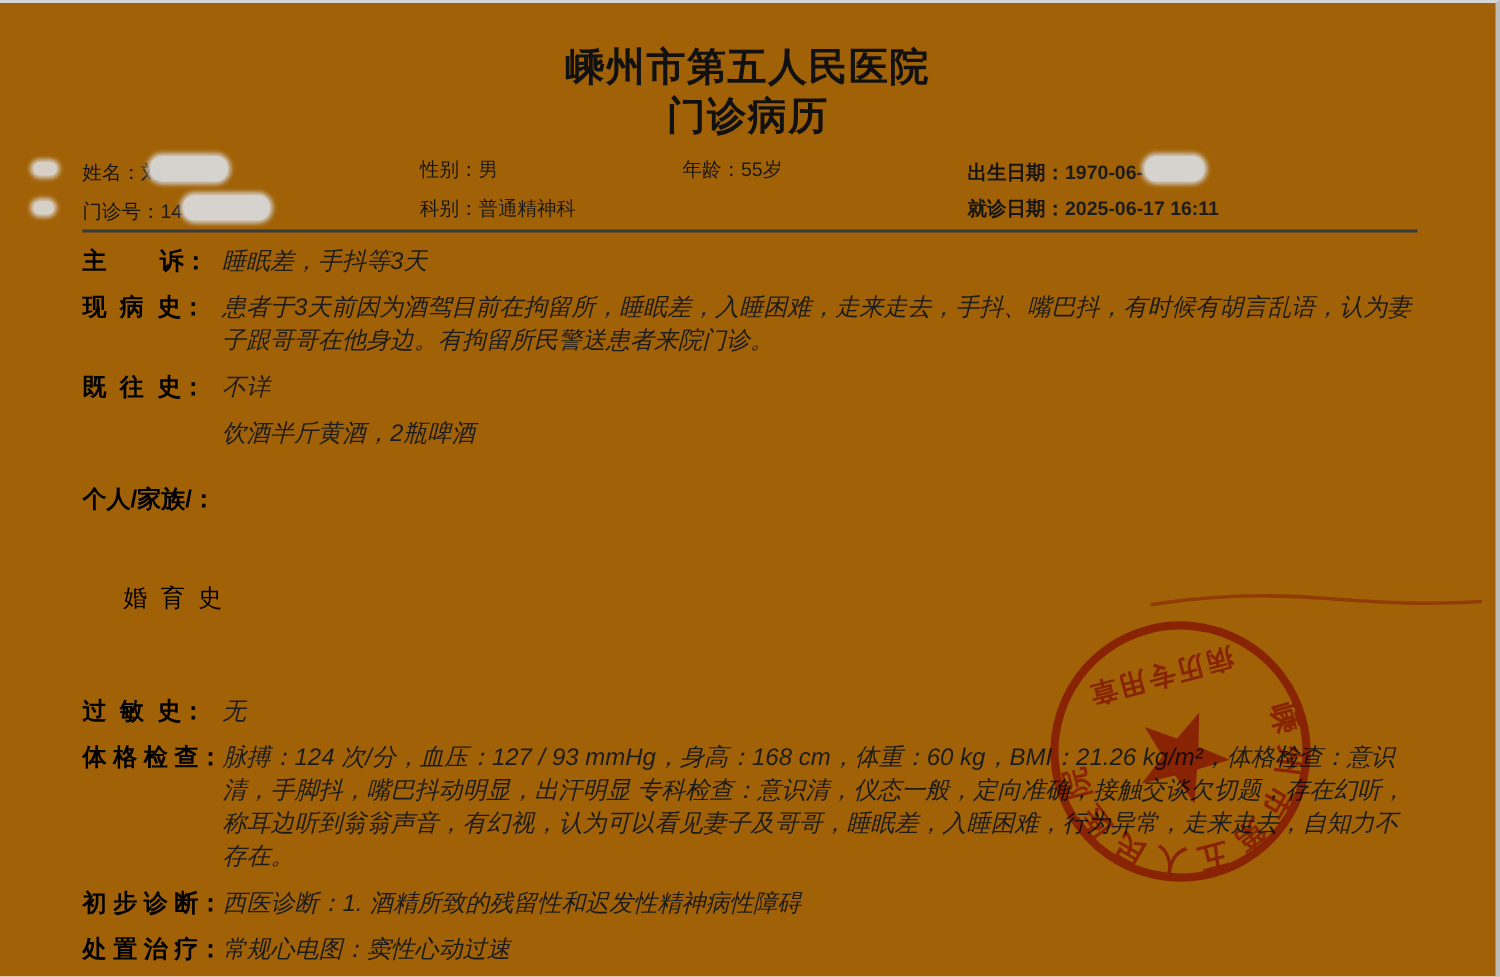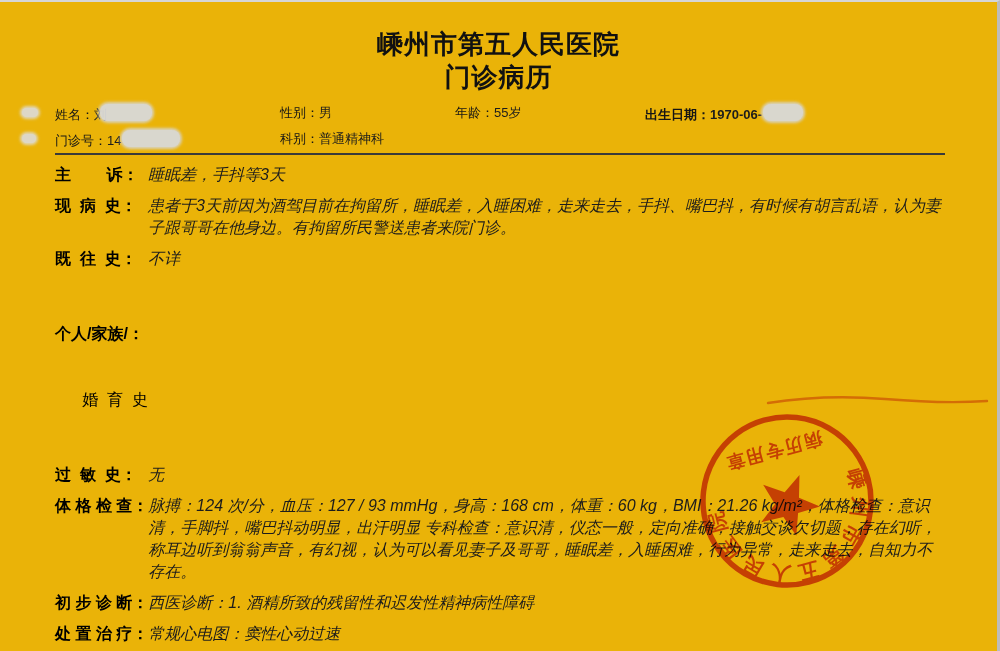--- a/index.html
+++ b/index.html
@@ -1,19 +1,19 @@
 <!DOCTYPE html>
 <html style="--stamp-color: #cf372a;"><head>
 <meta charset="utf-8">
 <style>
   * { margin:0; padding:0; box-sizing:border-box; }
   html,body { background:#ffffff; }
   body { font-family:"Liberation Sans","DejaVu Sans",sans-serif; color:#1c1c1c; }
   .page {
-    position:relative; width:1000px; height:651px; background:#eab308;
+    position:relative; width:1000px; height:651px; background:#a16207;
     border-top:2px solid #d6d6d6; border-right:3px solid #bcbcbc;
     overflow:hidden;
   }
   
   .titles { text-align:center; margin-top:26px; line-height:33px; }
   .title-line { font-size:26px; font-weight:700; letter-spacing:1px; color:#111; }
   
   .info { position:relative; height:54px; margin-top:8px; font-size:13px; }
   .info .cell { position:absolute; white-space:nowrap; }
   .r1 { top:2px; } .r2 { top:28px; }
@@ -61,20 +61,21 @@
     <div class="smudge" style="left:22px; top:6px; width:16px; height:9px;"></div>
     <div class="smudge" style="left:22px; top:32px; width:14px; height:9px;"></div>
 
     <div class="cell r1 c1"><span class="lab">姓名：</span><span>刘</span><span class="blur name"></span></div>
     <div class="cell r1 c2"><span class="lab">性别：</span><span>男</span></div>
     <div class="cell r1 c3"><span class="lab">年龄：</span><span>55岁</span></div>
     <div class="cell r1 c4"><span class="lab">出生日期：</span><span>1970-06-</span><span class="blur birth"></span></div>
 
     <div class="cell r2 c1"><span class="lab">门诊号：</span><span>14</span><span class="blur opd"></span></div>
     <div class="cell r2 c2"><span class="lab">科别：</span><span>普通精神科</span></div>
+    <div class="cell r2 c4"><span class="lab">就诊日期：</span><span>2025-06-17 16:11</span></div>
   </div>
 
   <div class="divider"></div>
 
   <div class="sections">
 
     <div class="sec">
       <div class="lbl">主        诉：</div>
       <div class="content">睡眠差，手抖等3天</div>
     </div>
@@ -87,20 +88,21 @@
     <div class="sec">
       <div class="lbl">既  往  史：</div>
       <div class="content">不详</div>
     </div>
 
     <div class="sec">
       <div class="lbl">
         <div>个人/家族/：</div>
         <div class="lbl2">婚  育  史</div>
       </div>
+      <div class="content">饮酒半斤黄酒，2瓶啤酒</div>
     </div>
 
     <div class="sec">
       <div class="lbl">过  敏  史：</div>
       <div class="content">无</div>
     </div>
 
     <div class="sec" style="">
       <div class="lbl">体 格 检 查：</div>
       <div class="content">脉搏：124 次/分，血压：127 / 93 mmHg，身高：168 cm，体重：60 kg，BMI：21.26 kg/m²，体格检查：意识清，手脚抖，嘴巴抖动明显，出汗明显 专科检查：意识清，仪态一般，定向准确，接触交谈欠切题，存在幻听，称耳边听到翁翁声音，有幻视，认为可以看见妻子及哥哥，睡眠差，入睡困难，行为异常，走来走去，自知力不存在。</div>

